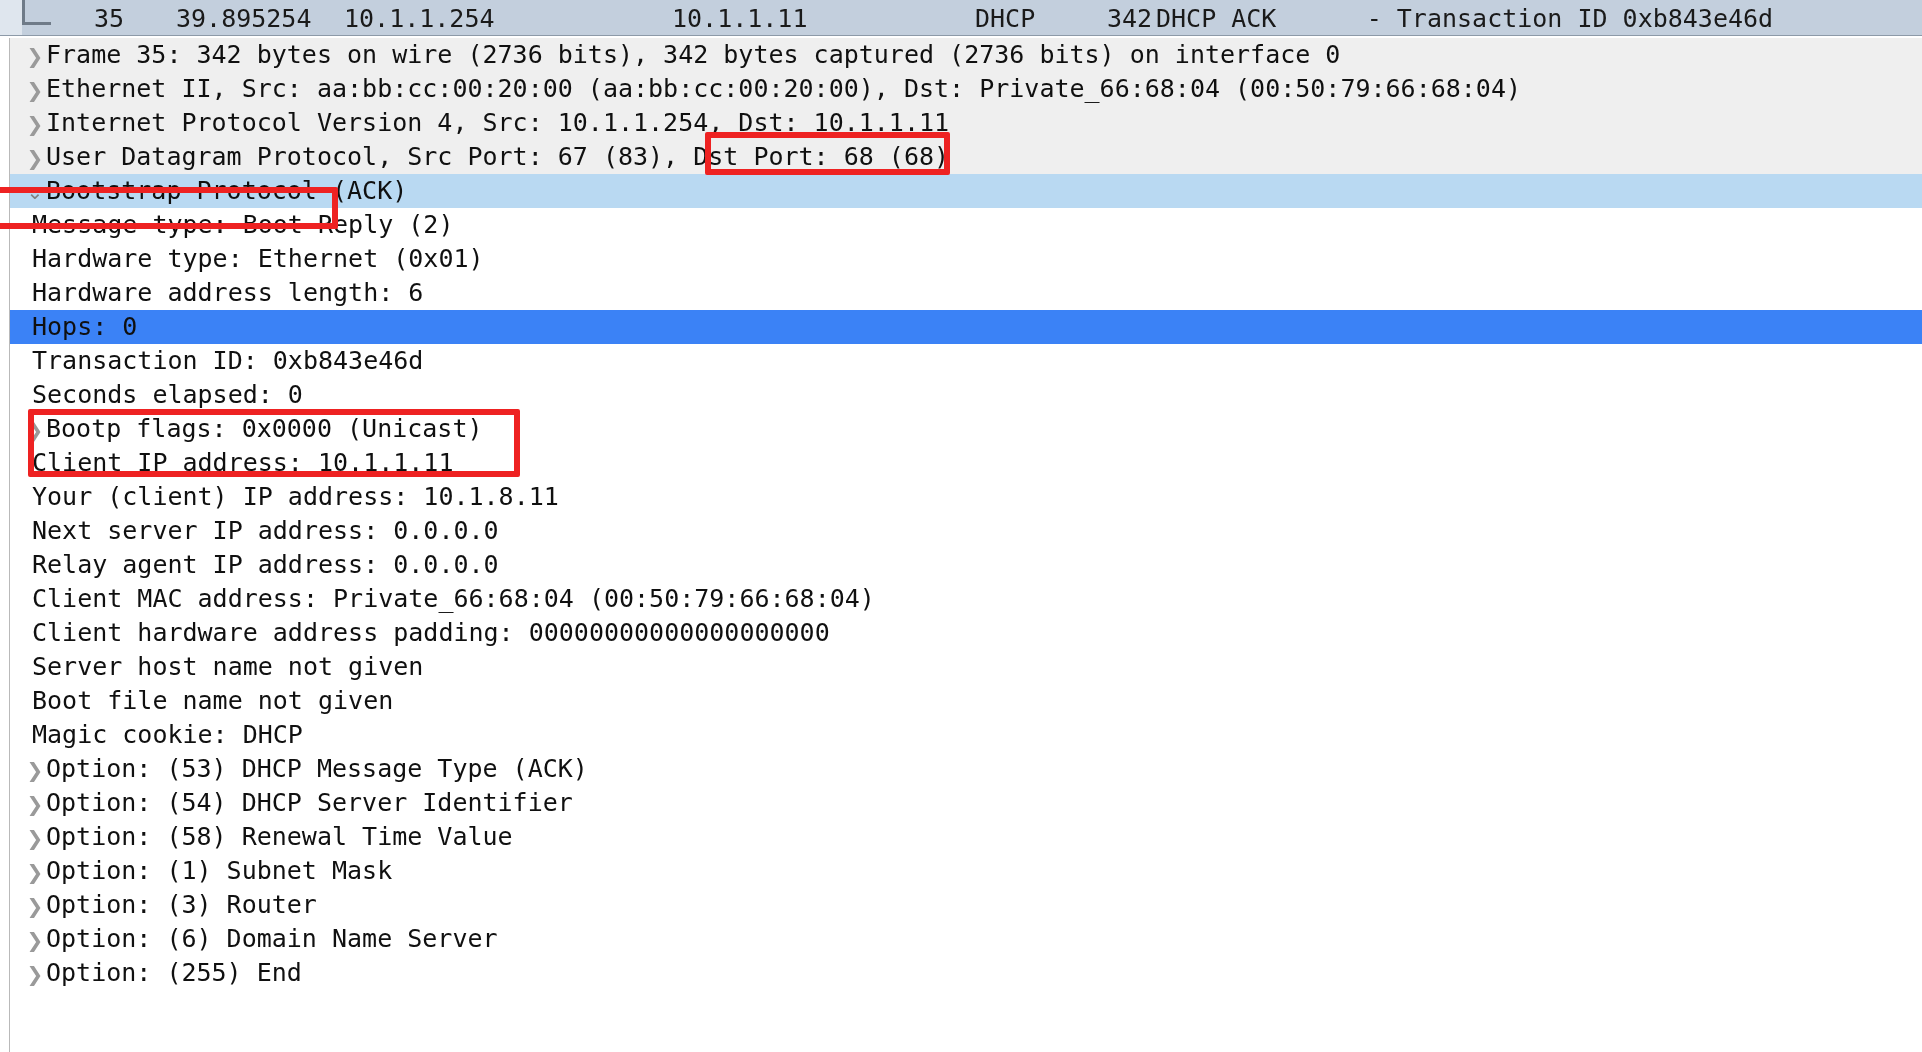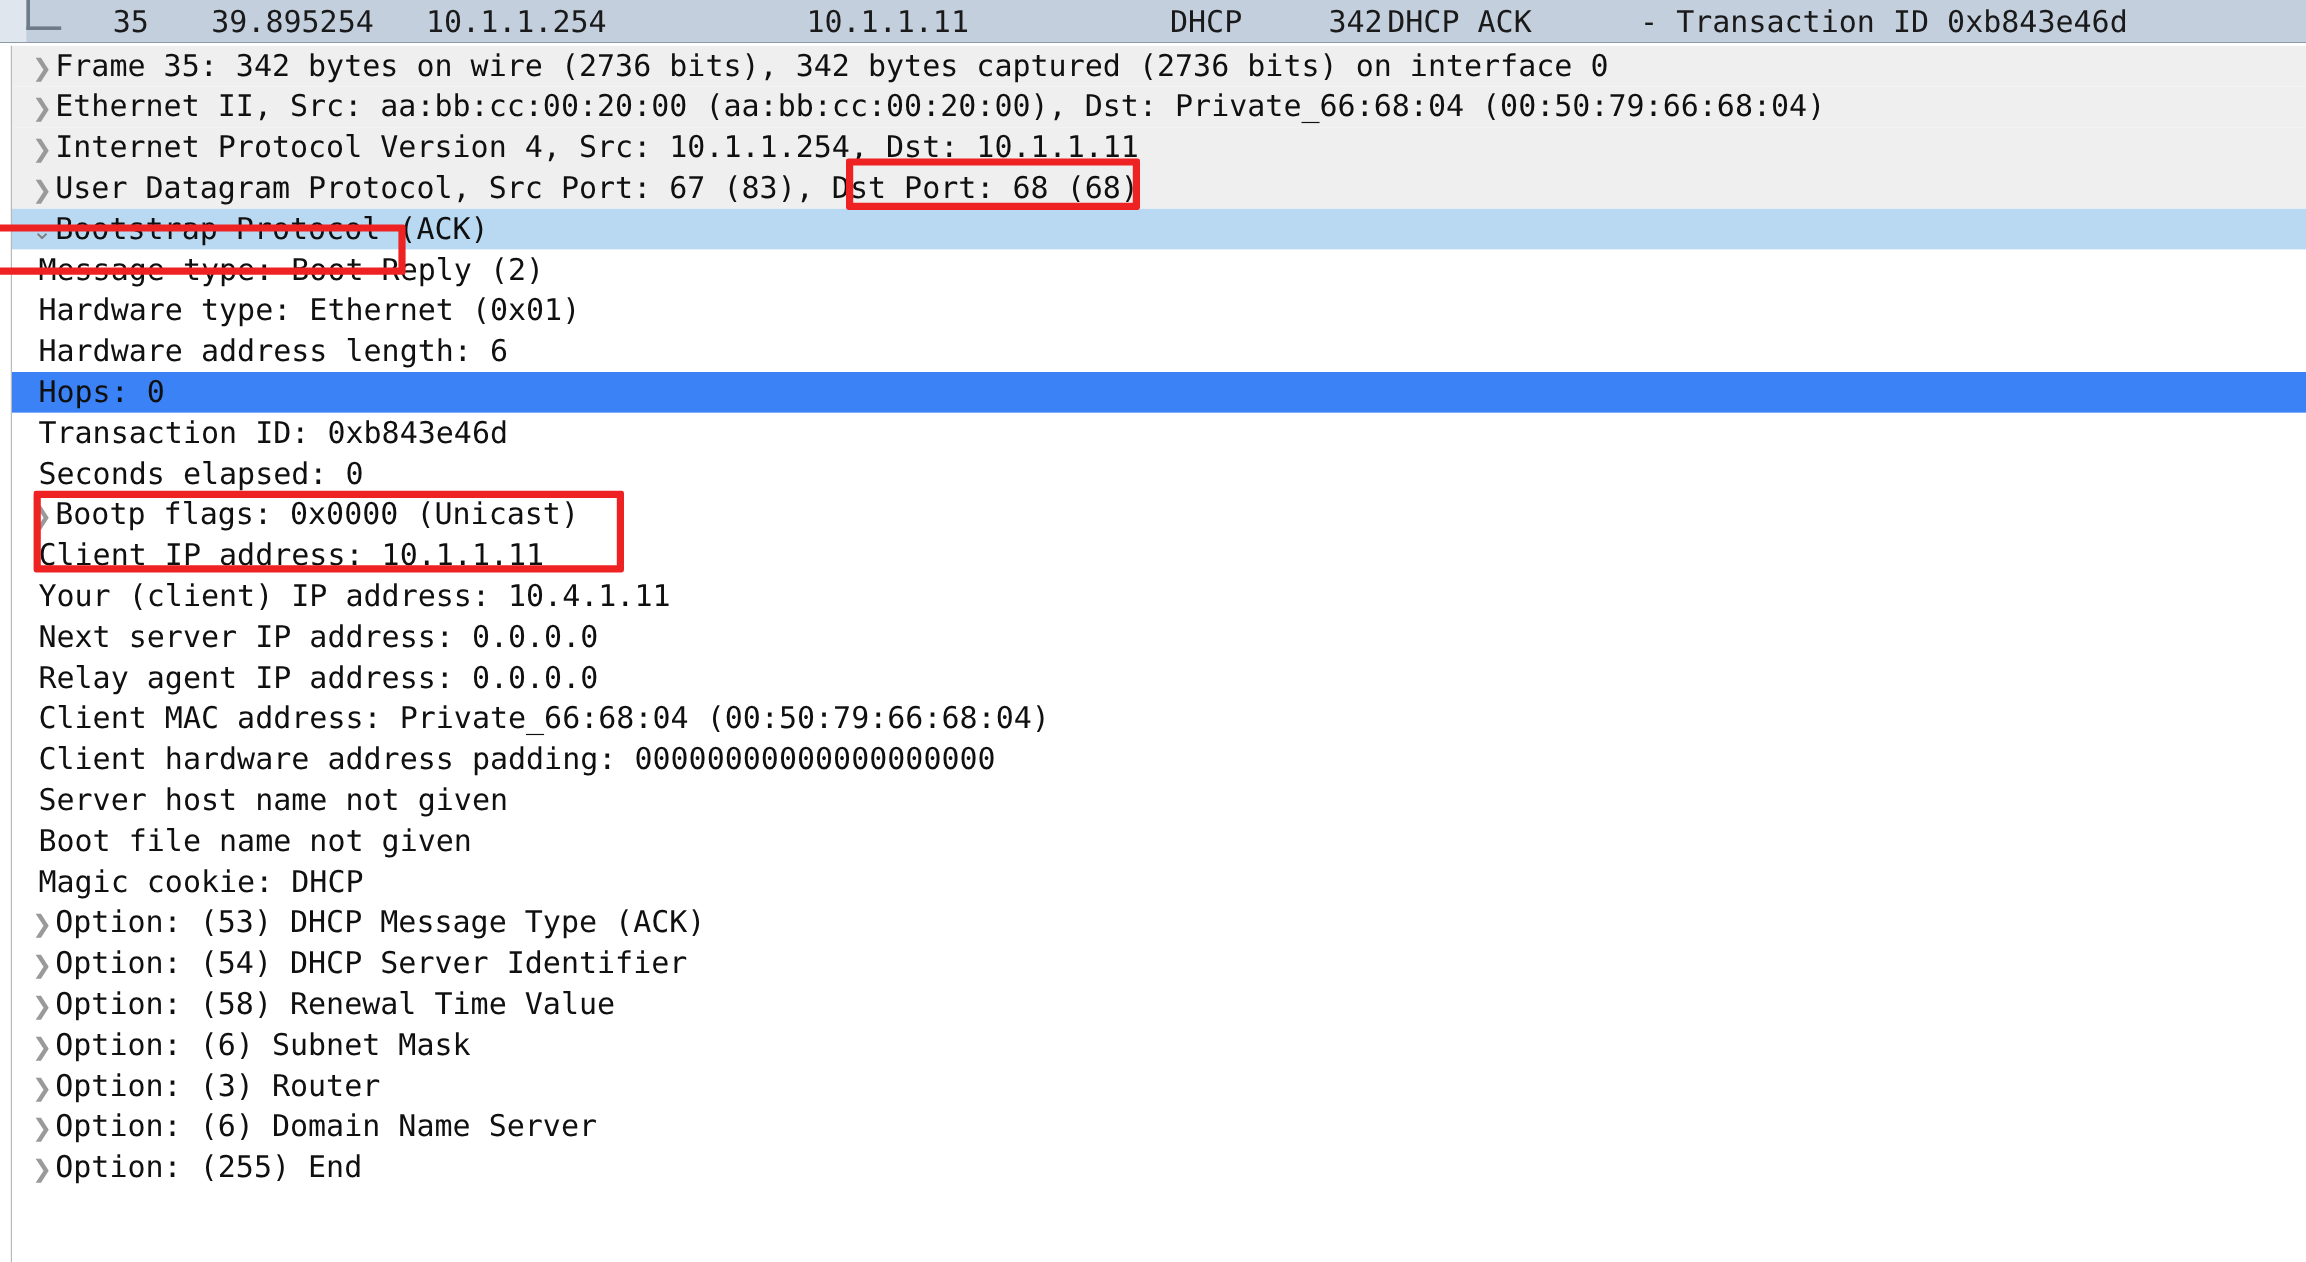--- a/index.html
+++ b/index.html
@@ -44,21 +44,21 @@
     left: 0; top: 3px;
     width: 1586px; height: 32px;
     white-space: pre;
     font-size: 25px;
     line-height: 32px;
     color: #1a1a1a;
   }
   .pl-cell { position: absolute; top: 0; }
   .pl-no      { left: 84px;   text-align: right; width: 40px; }
   .pl-time    { left: 132px; margin-left: 44px; }
-  .pl-src     { left: 355px; }
+  .pl-src     { left: 344px; }
   .pl-dst     { left: 672px; }
   .pl-proto   { left: 975px; }
   .pl-len     { left: 1107px; text-align: right; width: 42px; }
   .pl-info    { left: 1156px; }
 
   
   #detail-pane {
     position: absolute;
     left: 0; top: 36px;
     width: 1922px;
@@ -146,32 +146,32 @@
       <div class="drow bg-gray indent-0"><span class="twisty">❯</span><span class="rowtext">User Datagram Protocol, Src Port: 67 (83), Dst Port: 68 (68)</span></div>
       <div class="drow bg-sel indent-0"><span class="twisty open">⌄</span><span class="rowtext">Bootstrap Protocol (ACK)</span></div>
       <div class="drow bg-white indent-1"><span class="twisty blank">&nbsp;</span><span class="rowtext">Message type: Boot Reply (2)</span></div>
       <div class="drow bg-white indent-1"><span class="twisty blank">&nbsp;</span><span class="rowtext">Hardware type: Ethernet (0x01)</span></div>
       <div class="drow bg-white indent-1"><span class="twisty blank">&nbsp;</span><span class="rowtext">Hardware address length: 6</span></div>
       <div class="drow bg-alt indent-1"><span class="twisty blank">&nbsp;</span><span class="rowtext">Hops: 0</span></div>
       <div class="drow bg-white indent-1"><span class="twisty blank">&nbsp;</span><span class="rowtext">Transaction ID: 0xb843e46d</span></div>
       <div class="drow bg-white indent-1"><span class="twisty blank">&nbsp;</span><span class="rowtext">Seconds elapsed: 0</span></div>
       <div class="drow bg-white indent-0"><span class="twisty">❯</span><span class="rowtext">Bootp flags: 0x0000 (Unicast)</span></div>
       <div class="drow bg-white indent-1"><span class="twisty blank">&nbsp;</span><span class="rowtext">Client IP address: 10.1.1.11</span></div>
-      <div class="drow bg-white indent-1"><span class="twisty blank">&nbsp;</span><span class="rowtext">Your (client) IP address: 10.4.1.11</span></div>
+      <div class="drow bg-white indent-1"><span class="twisty blank">&nbsp;</span><span class="rowtext">Your (client) IP address: 10.1.8.11</span></div>
       <div class="drow bg-white indent-1"><span class="twisty blank">&nbsp;</span><span class="rowtext">Next server IP address: 0.0.0.0</span></div>
       <div class="drow bg-white indent-1"><span class="twisty blank">&nbsp;</span><span class="rowtext">Relay agent IP address: 0.0.0.0</span></div>
       <div class="drow bg-white indent-1"><span class="twisty blank">&nbsp;</span><span class="rowtext">Client MAC address: Private_66:68:04 (00:50:79:66:68:04)</span></div>
       <div class="drow bg-white indent-1"><span class="twisty blank">&nbsp;</span><span class="rowtext">Client hardware address padding: 00000000000000000000</span></div>
       <div class="drow bg-white indent-1"><span class="twisty blank">&nbsp;</span><span class="rowtext">Server host name not given</span></div>
       <div class="drow bg-white indent-1"><span class="twisty blank">&nbsp;</span><span class="rowtext">Boot file name not given</span></div>
       <div class="drow bg-white indent-1"><span class="twisty blank">&nbsp;</span><span class="rowtext">Magic cookie: DHCP</span></div>
       <div class="drow bg-white indent-0"><span class="twisty">❯</span><span class="rowtext">Option: (53) DHCP Message Type (ACK)</span></div>
       <div class="drow bg-white indent-0"><span class="twisty">❯</span><span class="rowtext">Option: (54) DHCP Server Identifier</span></div>
       <div class="drow bg-white indent-0"><span class="twisty">❯</span><span class="rowtext">Option: (58) Renewal Time Value</span></div>
-      <div class="drow bg-white indent-0"><span class="twisty">❯</span><span class="rowtext">Option: (6) Subnet Mask</span></div>
+      <div class="drow bg-white indent-0"><span class="twisty">❯</span><span class="rowtext">Option: (1) Subnet Mask</span></div>
       <div class="drow bg-white indent-0"><span class="twisty">❯</span><span class="rowtext">Option: (3) Router</span></div>
       <div class="drow bg-white indent-0"><span class="twisty">❯</span><span class="rowtext">Option: (6) Domain Name Server</span></div>
       <div class="drow bg-white indent-0"><span class="twisty">❯</span><span class="rowtext">Option: (255) End</span></div>
     </div>
 
   <div class="redbox" id="redbox-dst"></div>
   <div class="redbox" id="redbox-bootstrap"></div>
   <div class="redbox" id="redbox-clientip"></div>
 </div>
 

